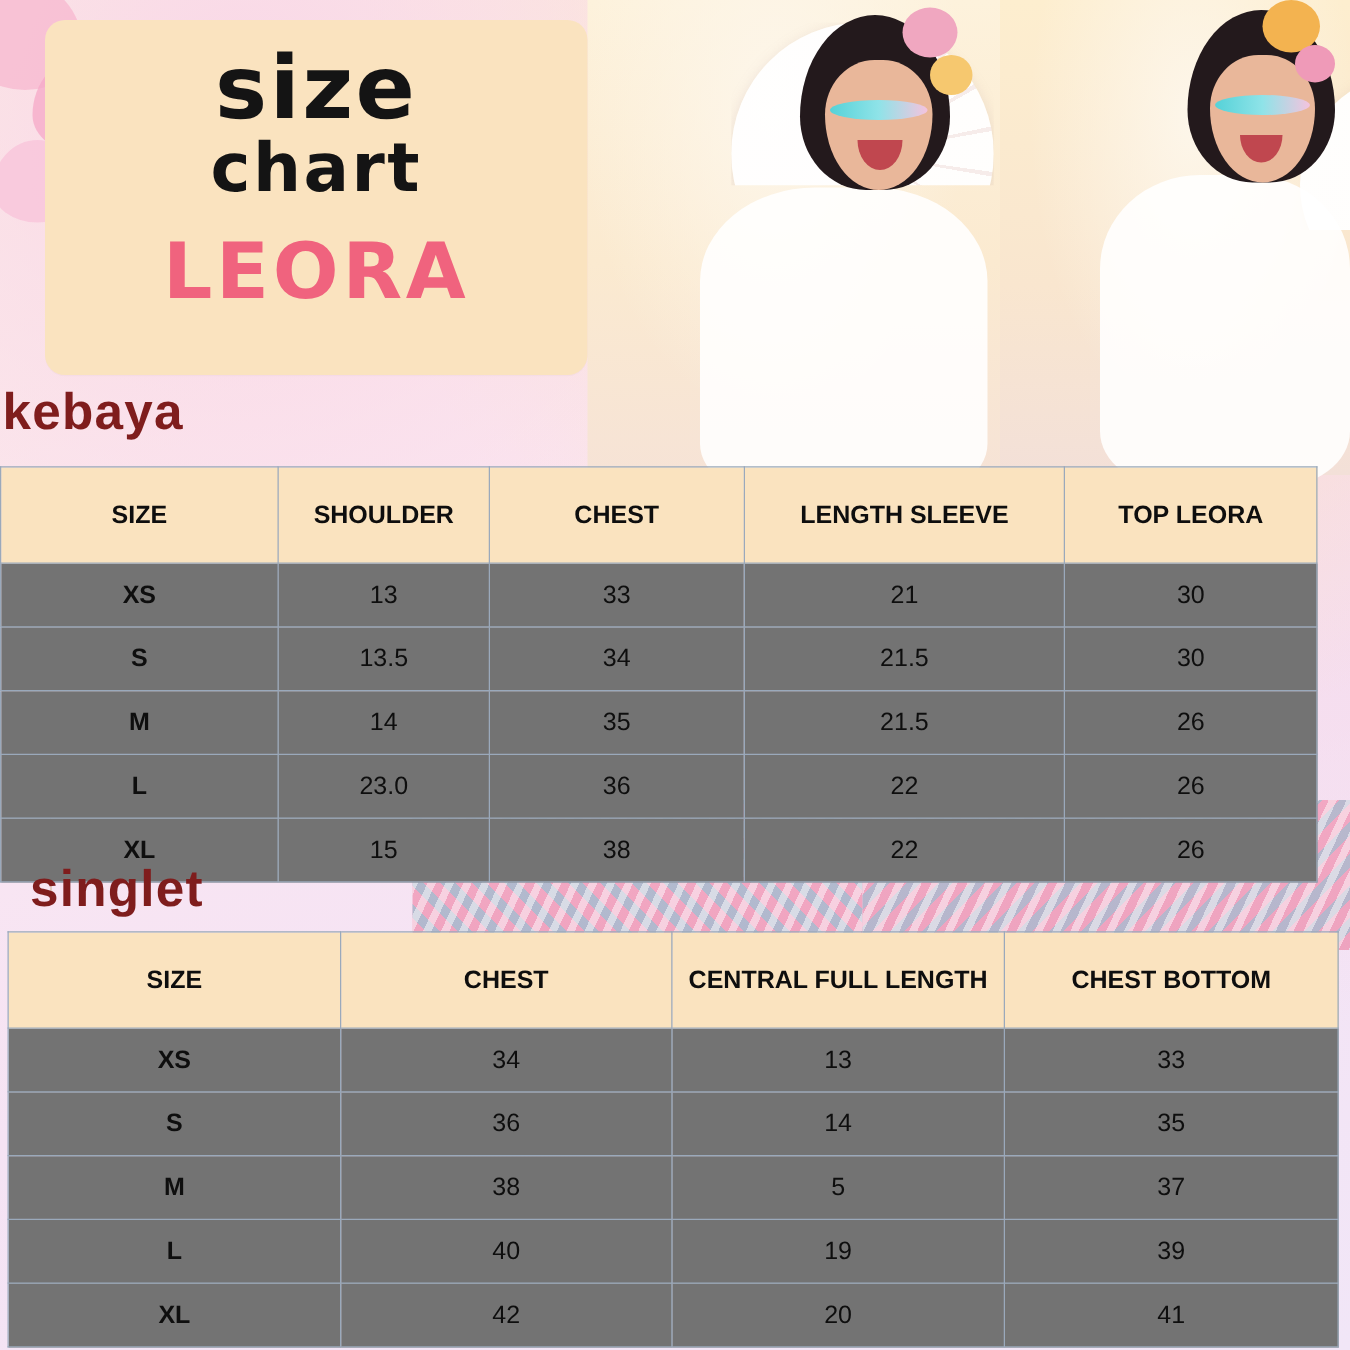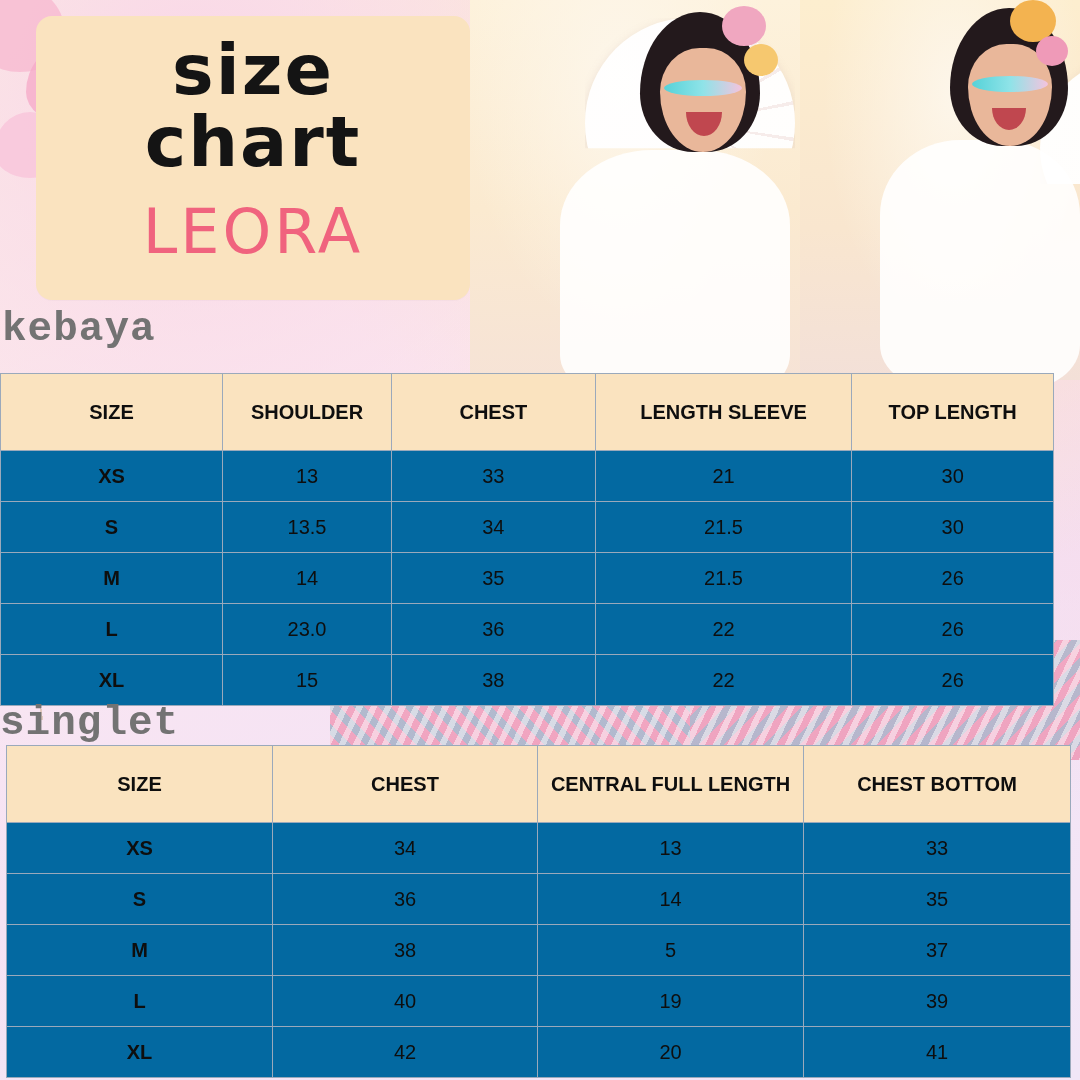--- a/index.html
+++ b/index.html
@@ -158,41 +158,41 @@
     text-align: center;
   }
   .title-line1, .title-line2 {
     font-family: "DejaVu Sans", sans-serif;
     font-weight: 700;
     color: #141414;
     letter-spacing: 2px;
     line-height: .92;
   }
   .title-line1 { font-size: 70px; margin-top: 22px; }
-  .title-line2 { font-size: 70px; margin-top: 8px; }
+  .title-line2 { font-size: 54px; margin-top: 8px; }
   .title-brand {
     font-family: "DejaVu Sans", sans-serif;
-    font-weight: 400;
+    font-weight: 700;
     font-size: 62px;
     color: #f0637e;
     letter-spacing: 3px;
     margin-top: 20px;
   }
 
   
   .section-heading {
     position: absolute;
-    font-family: Liberation Mono, monospace;
+    font-family: Liberation Sans, sans-serif;
     font-weight: 700;
     font-size: 41px;
-    color: #737373;
+    color: #7f1d1d;
     letter-spacing: 1px;
   }
   .sh-kebaya { left: 2px; top: 306px; }
-  .sh-singlet { left: 0; top: 688px; margin-top: 12px; }
+  .sh-singlet { left: 24px; top: 688px; }
 
   
   table {
     position: absolute;
     border-collapse: collapse;
     table-layout: fixed;
   }
   table.kebaya { left: 0px; top: 373px; width: 1054px; }
   table.singlet { left: 6px; top: 745px; width: 1064px; }
 
@@ -203,21 +203,21 @@
   }
   thead th {
     background: #fae3bf;
     font-weight: 700;
     font-size: 20px;
     height: 68px;
     padding: 4px 6px;
     line-height: 1.15;
   }
   tbody td {
-    background: #0369a1;
+    background: #737373;
     font-size: 20px;
     height: 46px;
     padding: 2px 20px;
   }
   tbody td.size-cell { font-weight: 700; }
   table.singlet tbody td { height: 46px; }
 </style>
 </head>
 <body>
 
@@ -266,21 +266,21 @@
       <col style="width:200px">
       <col style="width:252px">
       <col style="width:198px">
     </colgroup>
     <thead>
       <tr>
         <th>SIZE</th>
         <th>SHOULDER</th>
         <th>CHEST</th>
         <th>LENGTH SLEEVE</th>
-        <th>TOP LENGTH</th>
+        <th>TOP LEORA</th>
       </tr>
     </thead>
     <tbody>
       <tr>
         <td class="size-cell">XS</td>
         <td>13</td>
         <td>33</td>
         <td>21</td>
         <td>30</td>
       </tr>

